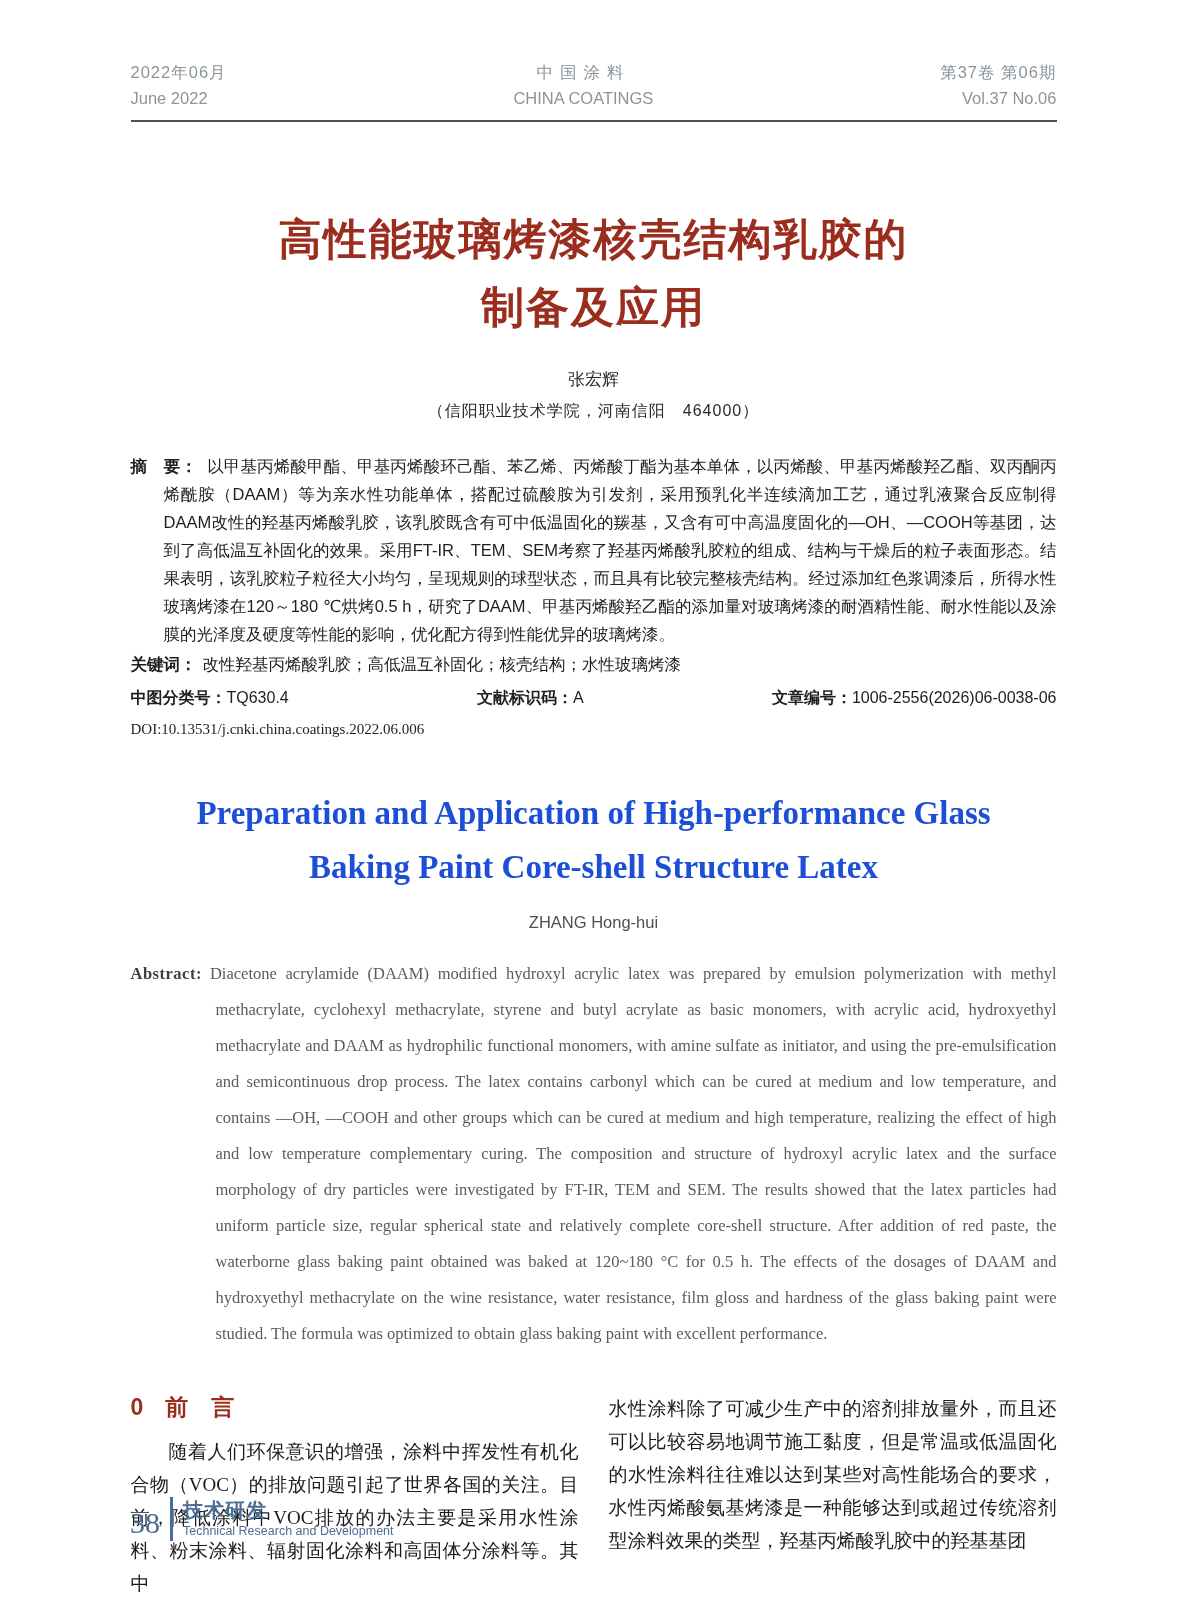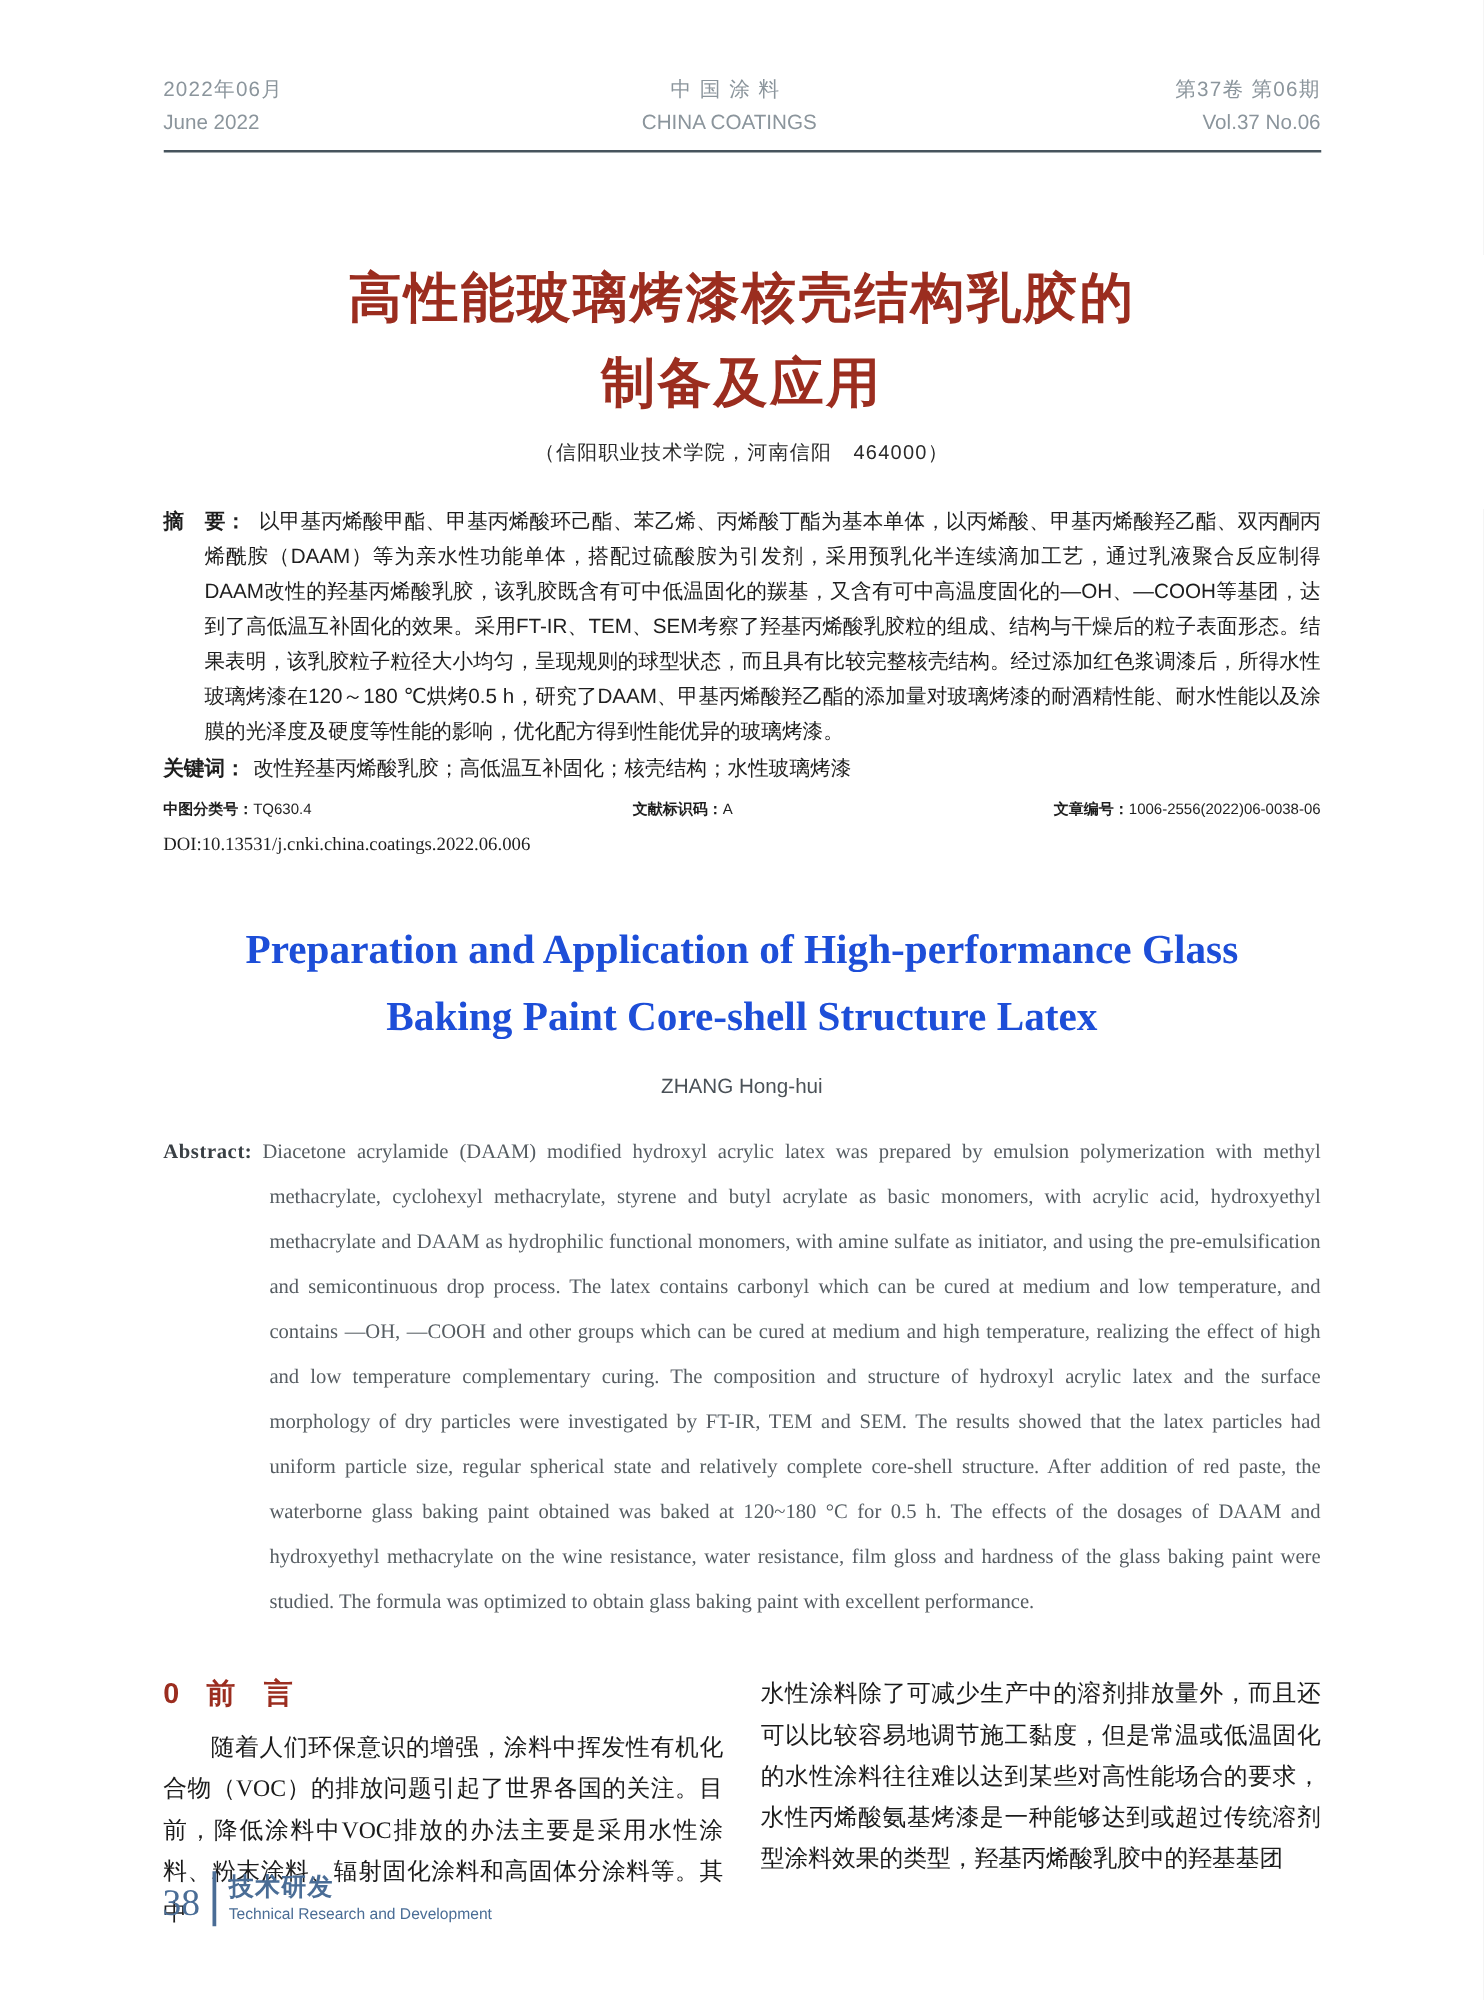--- a/index.html
+++ b/index.html
@@ -59,21 +59,21 @@
     text-indent: -33px;
   }
   .abstract-zh .lbl { font-weight: bold; margin-right: 10px; }
   .keywords-zh { margin-top: 2px; font-size: 16.5px; line-height: 28px; color: #1e1e1e; }
   .keywords-zh .lbl { font-weight: bold; margin-right: 6px; }
 
   .meta-row {
     margin-top: 10px;
     display: flex;
     justify-content: space-between;
-    font-size: 12px;
+    font-size: 16px;
     color: #1e1e1e;
     text-align: center;
   }
   .meta-row .lbl { font-weight: bold; }
   .doi-line {
     margin-top: 12px;
     font-family: "Liberation Serif", "DejaVu Serif", serif;
     font-size: 15px;
     color: #1e1e1e;
   }
@@ -189,30 +189,31 @@
         <span class="zh">第37卷 第06期</span>
         <span>Vol.37  No.06</span>
       </div>
     </div>
 
     <div class="title-zh">
       <div>高性能玻璃烤漆核壳结构乳胶的</div>
       <div>制备及应用</div>
     </div>
 
+    <div class="author-zh">张宏辉</div>
     <div class="affil-zh">（信阳职业技术学院，河南信阳　464000）</div>
 
     <div class="abstract-zh"><span class="lbl">摘　要：</span><span>以甲基丙烯酸甲酯、甲基丙烯酸环己酯、苯乙烯、丙烯酸丁酯为基本单体，以丙烯酸、甲基丙烯酸羟乙酯、双丙酮丙烯酰胺（DAAM）等为亲水性功能单体，搭配过硫酸胺为引发剂，采用预乳化半连续滴加工艺，通过乳液聚合反应制得DAAM改性的羟基丙烯酸乳胶，该乳胶既含有可中低温固化的羰基，又含有可中高温度固化的—OH、—COOH等基团，达到了高低温互补固化的效果。采用FT-IR、TEM、SEM考察了羟基丙烯酸乳胶粒的组成、结构与干燥后的粒子表面形态。结果表明，该乳胶粒子粒径大小均匀，呈现规则的球型状态，而且具有比较完整核壳结构。经过添加红色浆调漆后，所得水性玻璃烤漆在120～180 ℃烘烤0.5 h，研究了DAAM、甲基丙烯酸羟乙酯的添加量对玻璃烤漆的耐酒精性能、耐水性能以及涂膜的光泽度及硬度等性能的影响，优化配方得到性能优异的玻璃烤漆。</span></div>
 
     <div class="keywords-zh"><span class="lbl">关键词：</span><span>改性羟基丙烯酸乳胶；高低温互补固化；核壳结构；水性玻璃烤漆</span></div>
 
     <div class="meta-row">
       <span><span class="lbl">中图分类号：</span><span>TQ630.4</span></span>
       <span><span class="lbl">文献标识码：</span><span>A</span></span>
-      <span><span class="lbl">文章编号：</span><span>1006-2556(2022)06-0038-06</span></span>
+      <span><span class="lbl">文章编号：</span><span>1006-2556(2026)06-0038-06</span></span>
     </div>
 
     <div class="doi-line">DOI:10.13531/j.cnki.china.coatings.2022.06.006</div>
 
     <div class="title-en">
       <div>Preparation and Application of High-performance Glass</div>
       <div>Baking Paint Core-shell Structure Latex</div>
     </div>
 
     <div class="author-en">ZHANG Hong-hui</div>

